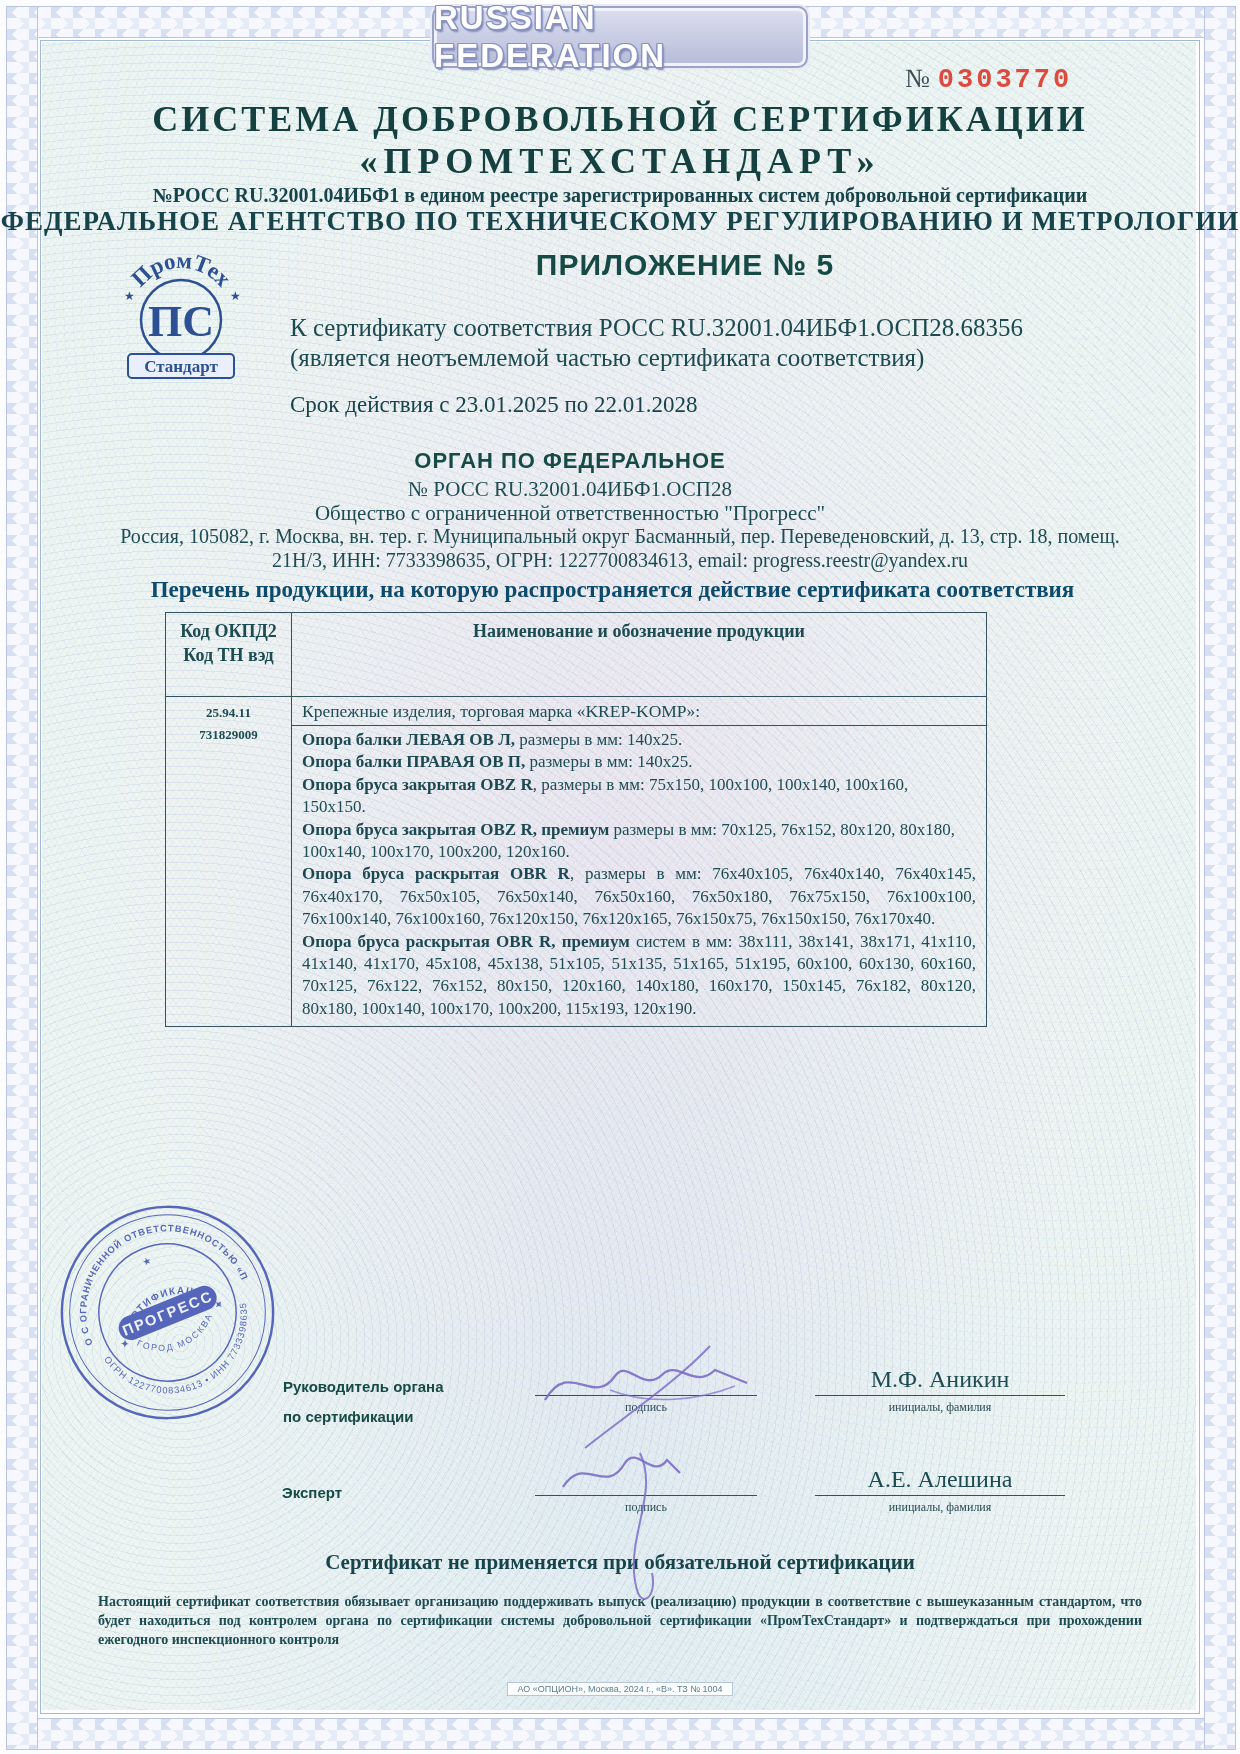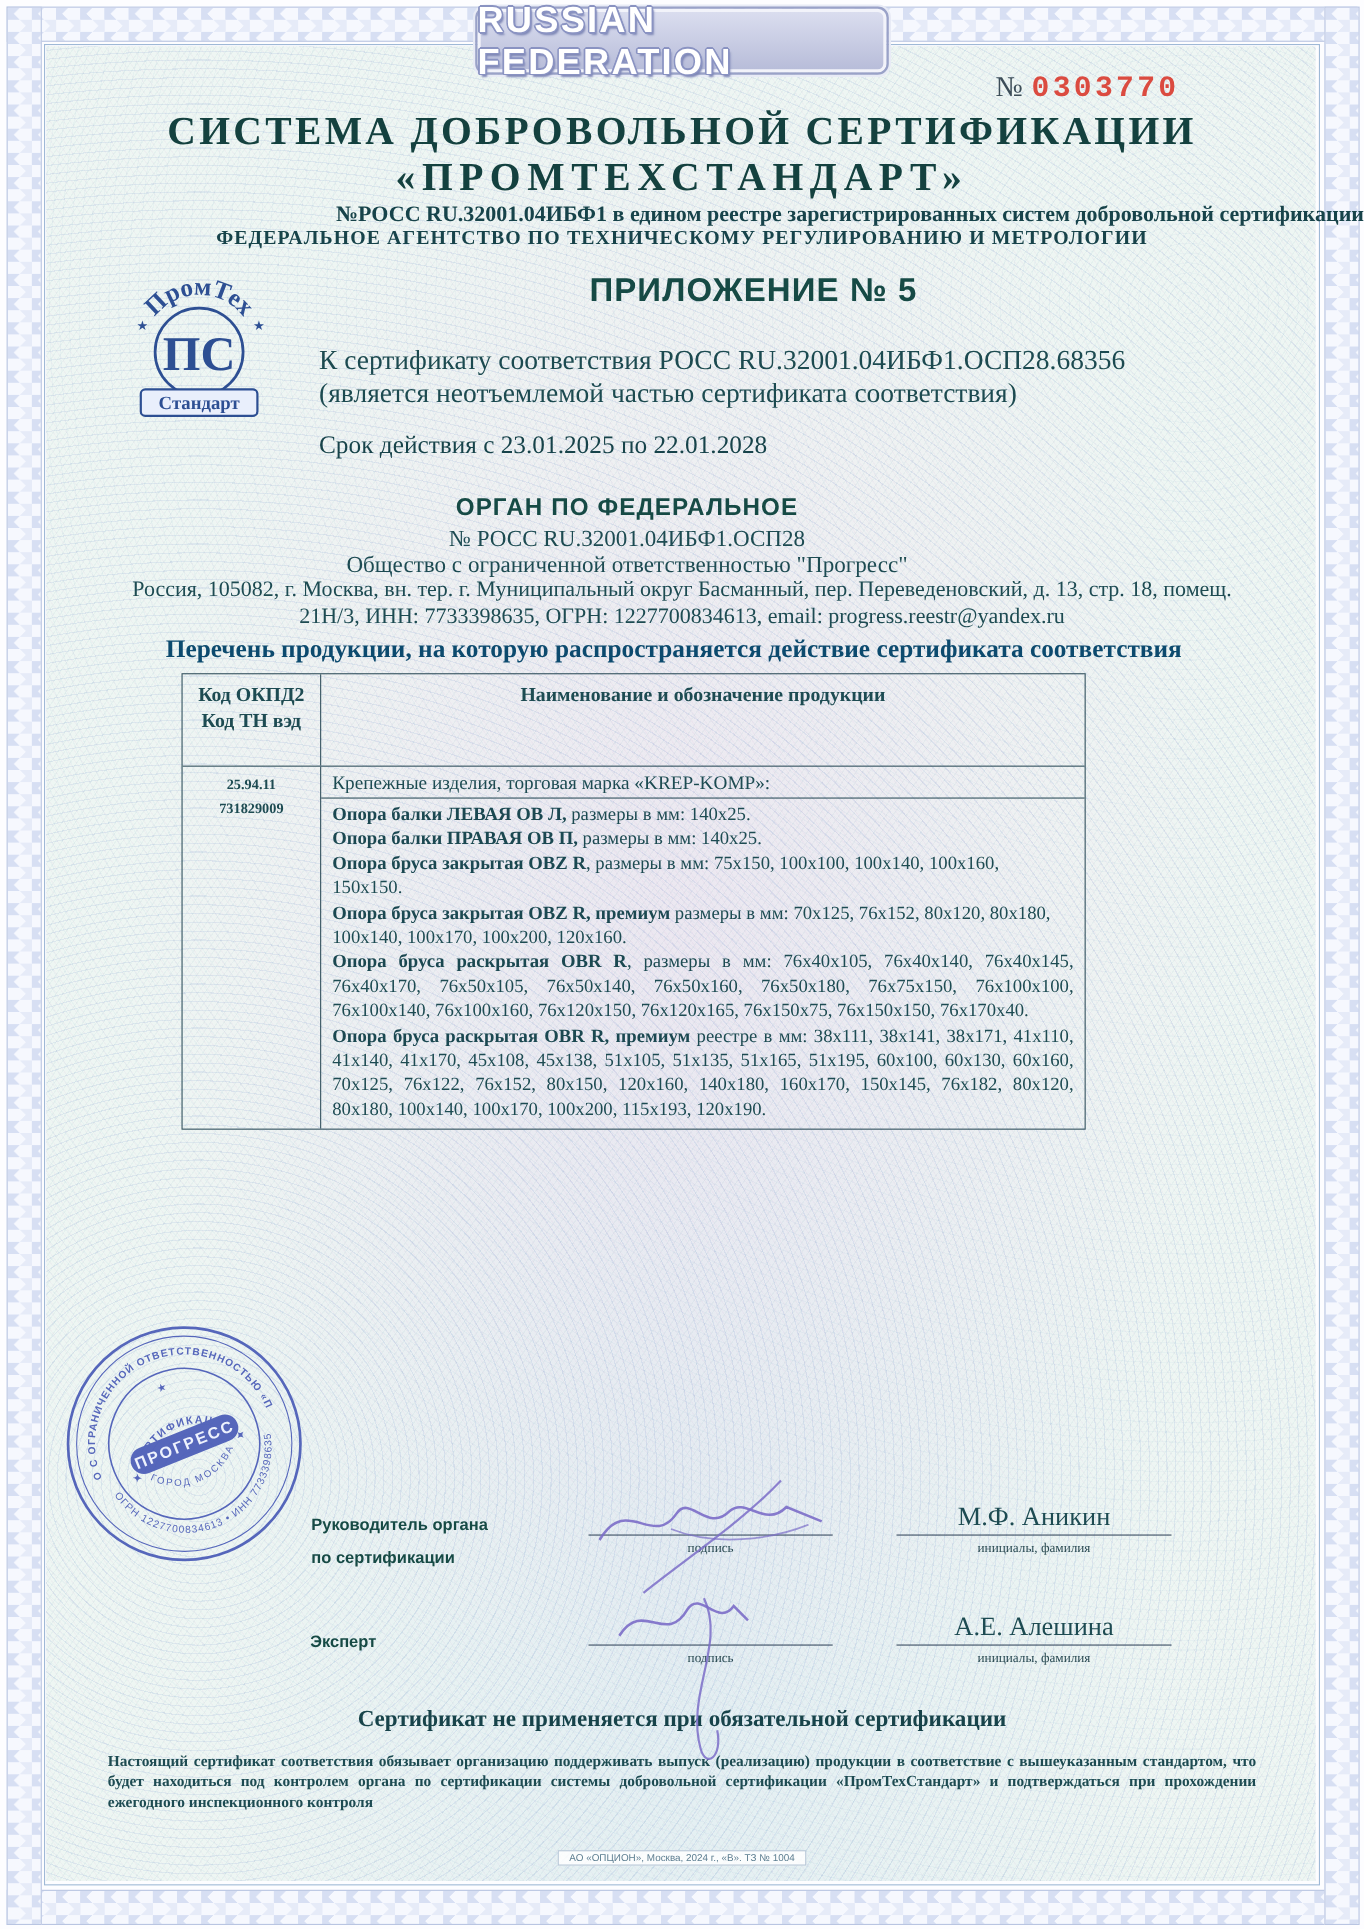--- a/index.html
+++ b/index.html
@@ -56,22 +56,22 @@
   }
   .cert-number { left:905px; top:64px; white-space:nowrap; }
   .cert-number .no-sign { font-size:26px; color:#3c4d58; }
   .cert-number .digits {
     font-family:"Liberation Mono", monospace; font-weight:bold;
     font-size:27px; color:#db4b40; letter-spacing:3px; margin-left:8px;
   }
   .sys-title { width:1240px; text-align:center; font-weight:bold; color:#14413f; }
   .title1 { top:98px;  font-size:36px; letter-spacing:3px; left:0; }
   .title2 { top:140px; font-size:36px; letter-spacing:6px; left:0; }
-  .registry { top:184px; left:0; width:1240px; text-align:right; font-weight:bold; font-size:20px; color:#17434a; }
-  .agency   { top:206px; left:0; width:1240px; text-align:center; font-weight:bold; font-size:18px; letter-spacing:1px; color:#17434a; }
+  .registry { top:184px; left:0; width:1240px; text-align:center; font-weight:bold; font-size:20px; color:#17434a; }
+  .agency   { top:206px; left:0; width:1240px; text-align:center; font-weight:bold; font-size:27px; letter-spacing:1px; color:#17434a; }
   .annex { top:248px; left:130px; width:1110px; text-align:center;
     font-family:"Liberation Sans", sans-serif; font-weight:bold; font-size:30px; letter-spacing:1px; color:#164a45; }
   
   .promteh { left:110px; top:252px; width:142px; height:142px; }
   
   .to-cert   { left:290px; top:314px; font-size:25px; color:#1c4a50; }
   .integral  { left:290px; top:344px; font-size:25px; color:#1c4a50; }
   .validity  { left:290px; top:392px; font-size:23px; font-weight:normal; color:#17434a; }
   
   .cb-head { top:448px; left:0; width:1140px; text-align:center;
@@ -192,21 +192,21 @@
         <div>731829009</div>
       </div>
       <div class="tb2">
         <div class="intro-row">Крепежные изделия, торговая марка «KREP-KOMP»:</div>
         <div class="prods">
           <p class="prod"><b>Опора балки ЛЕВАЯ ОВ Л,</b><span> размеры в мм: 140х25.</span></p>
           <p class="prod"><b>Опора балки ПРАВАЯ ОВ П,</b><span> размеры в мм: 140х25.</span></p>
           <p class="prod"><b>Опора бруса закрытая OBZ R</b><span>, размеры в мм: 75х150, 100х100, 100х140, 100х160, 150х150.</span></p>
           <p class="prod"><b>Опора бруса закрытая OBZ R, премиум</b><span> размеры в мм: 70х125, 76х152, 80х120, 80х180, 100х140, 100х170, 100х200, 120х160.</span></p>
           <p class="prod just"><b>Опора бруса раскрытая OBR R</b><span>, размеры в мм: 76х40х105, 76х40х140, 76х40х145, 76х40х170, 76х50х105, 76х50х140, 76х50х160, 76х50х180, 76х75х150, 76х100х100, 76х100х140, 76х100х160, 76х120х150, 76х120х165, 76х150х75, 76х150х150, 76х170х40.</span></p>
-          <p class="prod just"><b>Опора бруса раскрытая OBR R, премиум</b><span> реестре в мм: 38х111, 38х141, 38х171, 41х110, 41х140, 41х170, 45х108, 45х138, 51х105, 51х135, 51х165, 51х195, 60х100, 60х130, 60х160, 70х125, 76х122, 76х152, 80х150, 120х160, 140х180, 160х170, 150х145, 76х182, 80х120, 80х180, 100х140, 100х170, 100х200, 115х193, 120х190.</span></p>
+          <p class="prod just"><b>Опора бруса раскрытая OBR R, премиум</b><span> систем в мм: 38х111, 38х141, 38х171, 41х110, 41х140, 41х170, 45х108, 45х138, 51х105, 51х135, 51х165, 51х195, 60х100, 60х130, 60х160, 70х125, 76х122, 76х152, 80х150, 120х160, 140х180, 160х170, 150х145, 76х182, 80х120, 80х180, 100х140, 100х170, 100х200, 115х193, 120х190.</span></p>
         </div>
       </div>
     </div>
   </div>
 
   <div class="abs role role1">
     <div>Руководитель органа</div>
     <div>по сертификации</div>
   </div>
   <div class="abs role role2">Эксперт</div>

